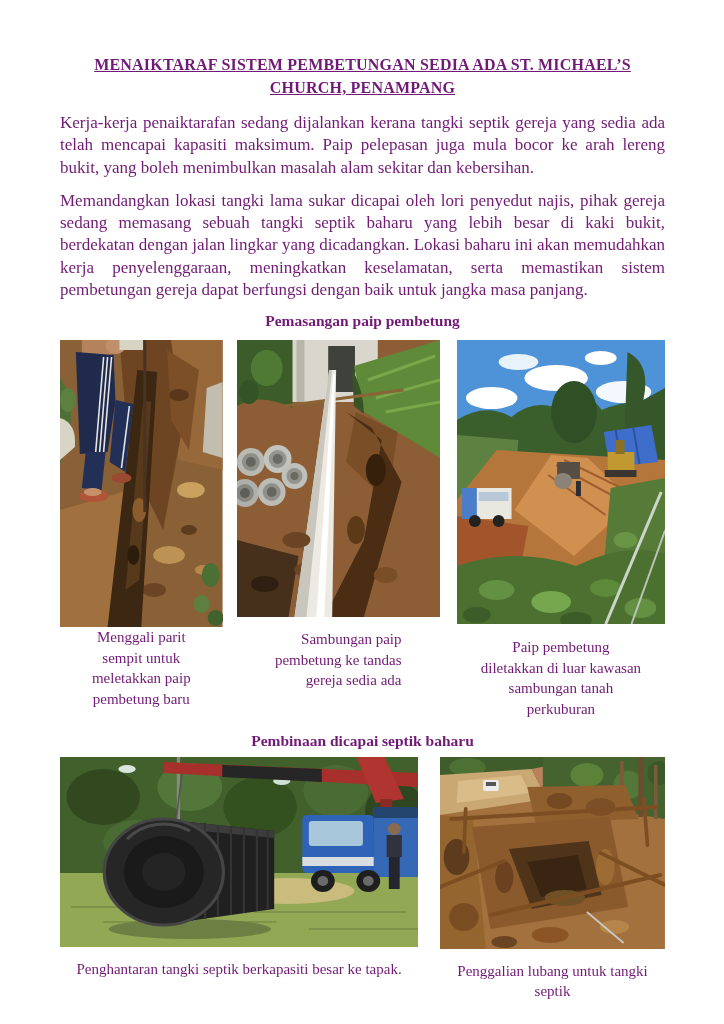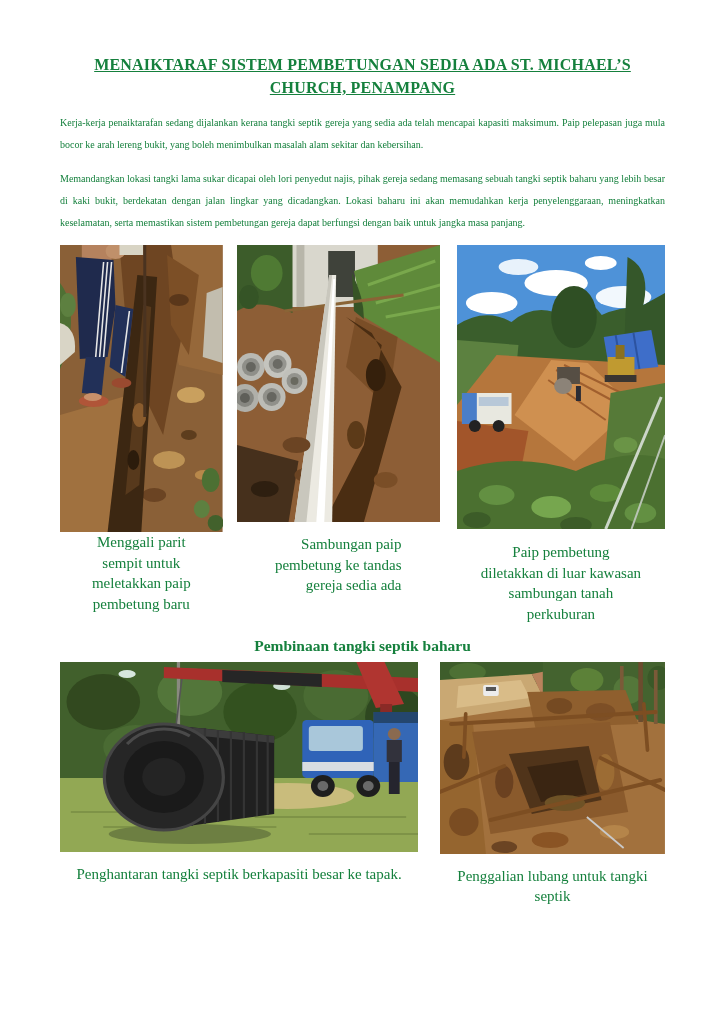--- a/index.html
+++ b/index.html
@@ -1,26 +1,26 @@
 <!DOCTYPE html>
 <html><head>
 <meta charset="utf-8">
 <style>
   html,body{margin:0;padding:0;background:#e8e8e8;}
   .page{
     width:724px;height:1024px;background:#ffffff;margin:0 auto;
-    font-family:"Liberation Serif","DejaVu Serif",serif;color:#15803d;
+    font-family:"Liberation Serif","DejaVu Serif",serif;color:#701a75;
     box-sizing:border-box;padding:53px 59px 0 60px;overflow:hidden;
   }
   h1.doc-title{
     font-size:16px;font-weight:bold;text-align:center;line-height:23px;
     text-decoration:underline;white-space:pre-line;margin:0 0 13px 0;letter-spacing:.2px;
   }
   p.body-para{
-    font-size:10px;line-height:22.3px;text-align:justify;margin:0 0 11px 0;
+    font-size:17px;line-height:22.3px;text-align:justify;margin:0 0 11px 0;
   }
   h2.sec-head{font-size:15.5px;font-weight:bold;text-align:center;margin:0;}
   #sec-head-1{margin:10px 0 10px 0;}
   #sec-head-2{margin:13px 0 7px 0;}
   .photo-row{display:flex;align-items:flex-start;}
   figure{margin:0;display:flex;flex-direction:column;align-items:center;}
   .fig1{width:164px;margin-right:14px;}
   .fig2{width:205px;margin-right:10px;}
   .fig3{width:210px;padding-left:7px;}
   .fig4{width:390px;margin-right:22px;font-family:Liberation Serif, serif;}
@@ -40,20 +40,21 @@
 <body>
 
 <div class="page">
 
   <h1 class="doc-title">MENAIKTARAF SISTEM PEMBETUNGAN SEDIA ADA ST. MICHAEL’S
 CHURCH, PENAMPANG</h1>
 
   <p class="body-para">Kerja-kerja penaiktarafan sedang dijalankan kerana tangki septik gereja yang sedia ada telah mencapai kapasiti maksimum. Paip pelepasan juga mula bocor ke arah lereng bukit, yang boleh menimbulkan masalah alam sekitar dan kebersihan.</p>
   <p class="body-para">Memandangkan lokasi tangki lama sukar dicapai oleh lori penyedut najis, pihak gereja sedang memasang sebuah tangki septik baharu yang lebih besar di kaki bukit, berdekatan dengan jalan lingkar yang dicadangkan. Lokasi baharu ini akan memudahkan kerja penyelenggaraan, meningkatkan keselamatan, serta memastikan sistem pembetungan gereja dapat berfungsi dengan baik untuk jangka masa panjang.</p>
 
+  <h2 class="sec-head" id="sec-head-1">Pemasangan paip pembetung</h2>
 
   <div class="photo-row row1">
 
     <figure class="fig1">
       <svg class="photo" viewBox="0 0 164 287" preserveAspectRatio="none">
         <rect width="164" height="287" fill="#8a6037"></rect>
         <path d="M95 0 L164 0 L164 130 L120 120 L100 40 Z" fill="#96683a"></path>
         <path d="M0 170 L70 150 L60 287 L0 287 Z" fill="#a0713f"></path>
         <path d="M60 0 L112 0 L124 85 L104 190 L70 120 Z" fill="#6e4522"></path>
         <path d="M108 10 L140 30 L130 110 L112 80 Z" fill="#7c4f26"></path>
@@ -183,21 +184,21 @@
         <line x1="210" y1="190" x2="176" y2="284" stroke="#b9c4b4" stroke-width="2"></line>
       </svg>
       <figcaption>Paip pembetung
 diletakkan di luar kawasan
 sambungan tanah
 perkuburan</figcaption>
     </figure>
 
   </div>
 
-  <h2 class="sec-head" id="sec-head-2">Pembinaan tangki septik baharu</h2>
+  <h2 class="sec-head" id="sec-head-2">Pembinaan dicapai septik baharu</h2>
 
   <div class="photo-row row2">
 
     <figure class="fig4">
       <svg class="photo" viewBox="0 0 331 190" preserveAspectRatio="none">
         <rect width="331" height="128" fill="#41602c"></rect>
         <ellipse cx="40" cy="40" rx="34" ry="28" fill="#32491f"></ellipse>
         <ellipse cx="120" cy="30" rx="30" ry="24" fill="#53763a"></ellipse>
         <ellipse cx="185" cy="50" rx="34" ry="30" fill="#33511f"></ellipse>
         <ellipse cx="255" cy="34" rx="30" ry="26" fill="#4a6b33"></ellipse>

